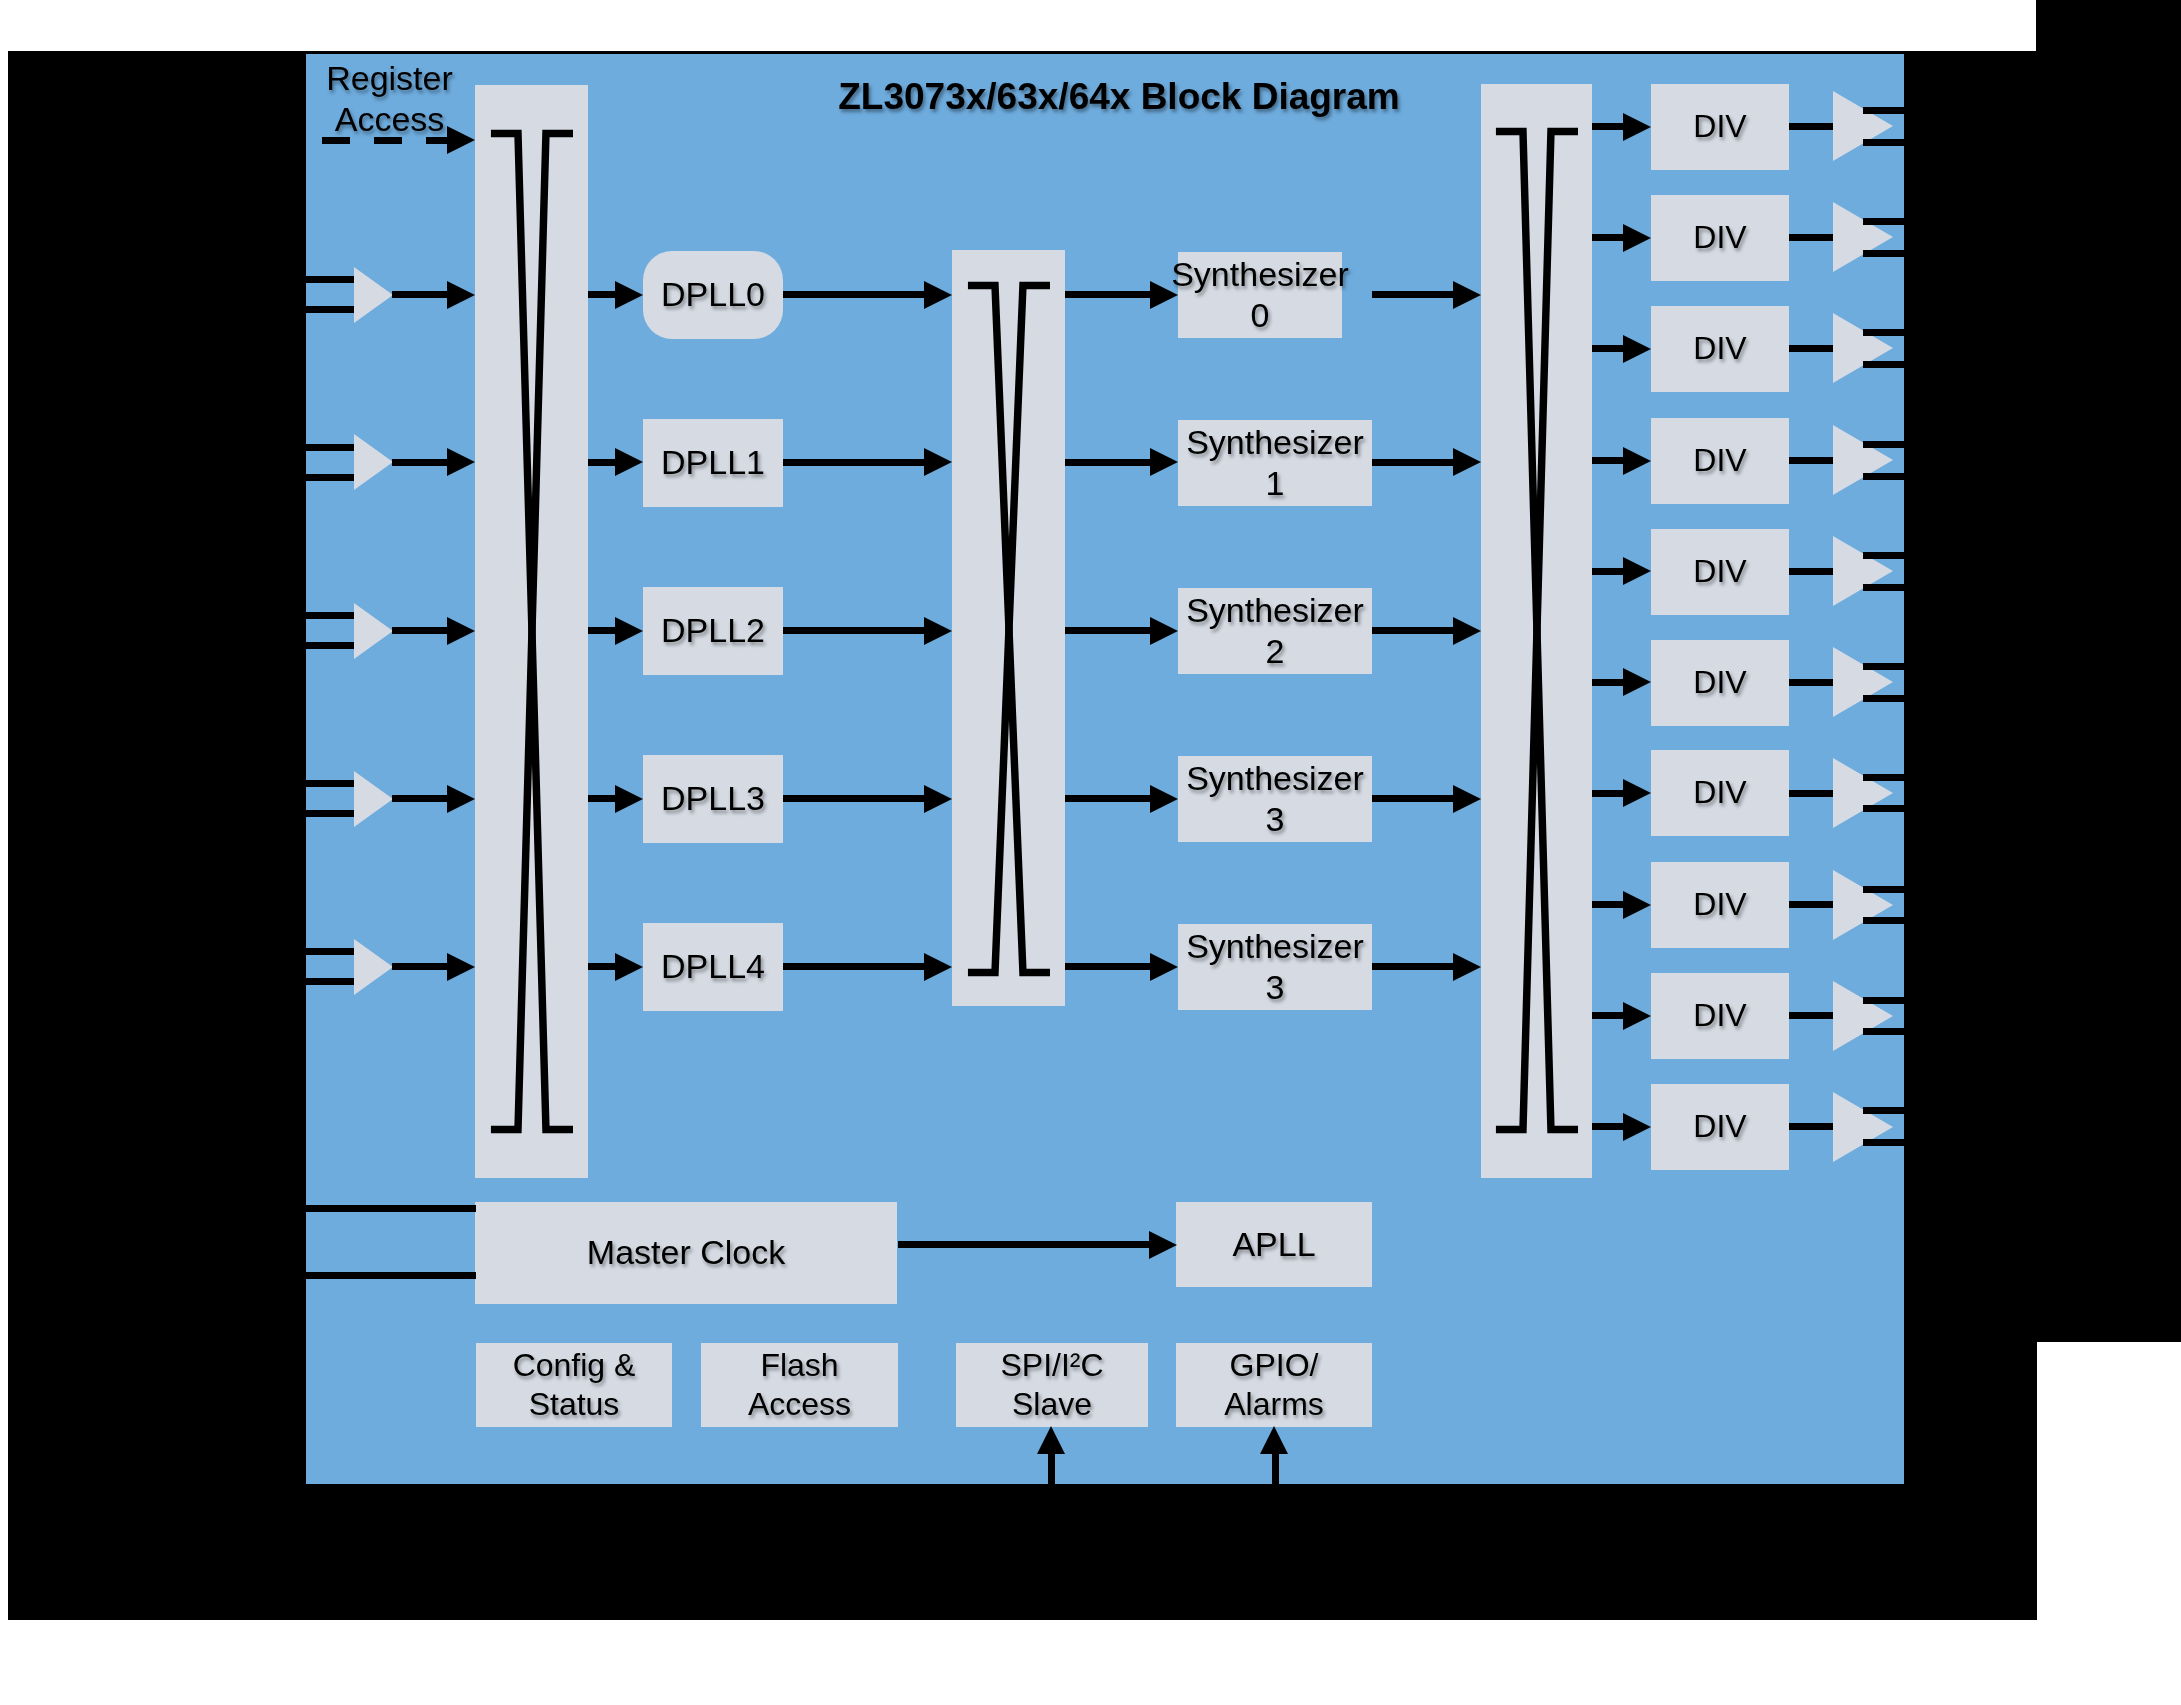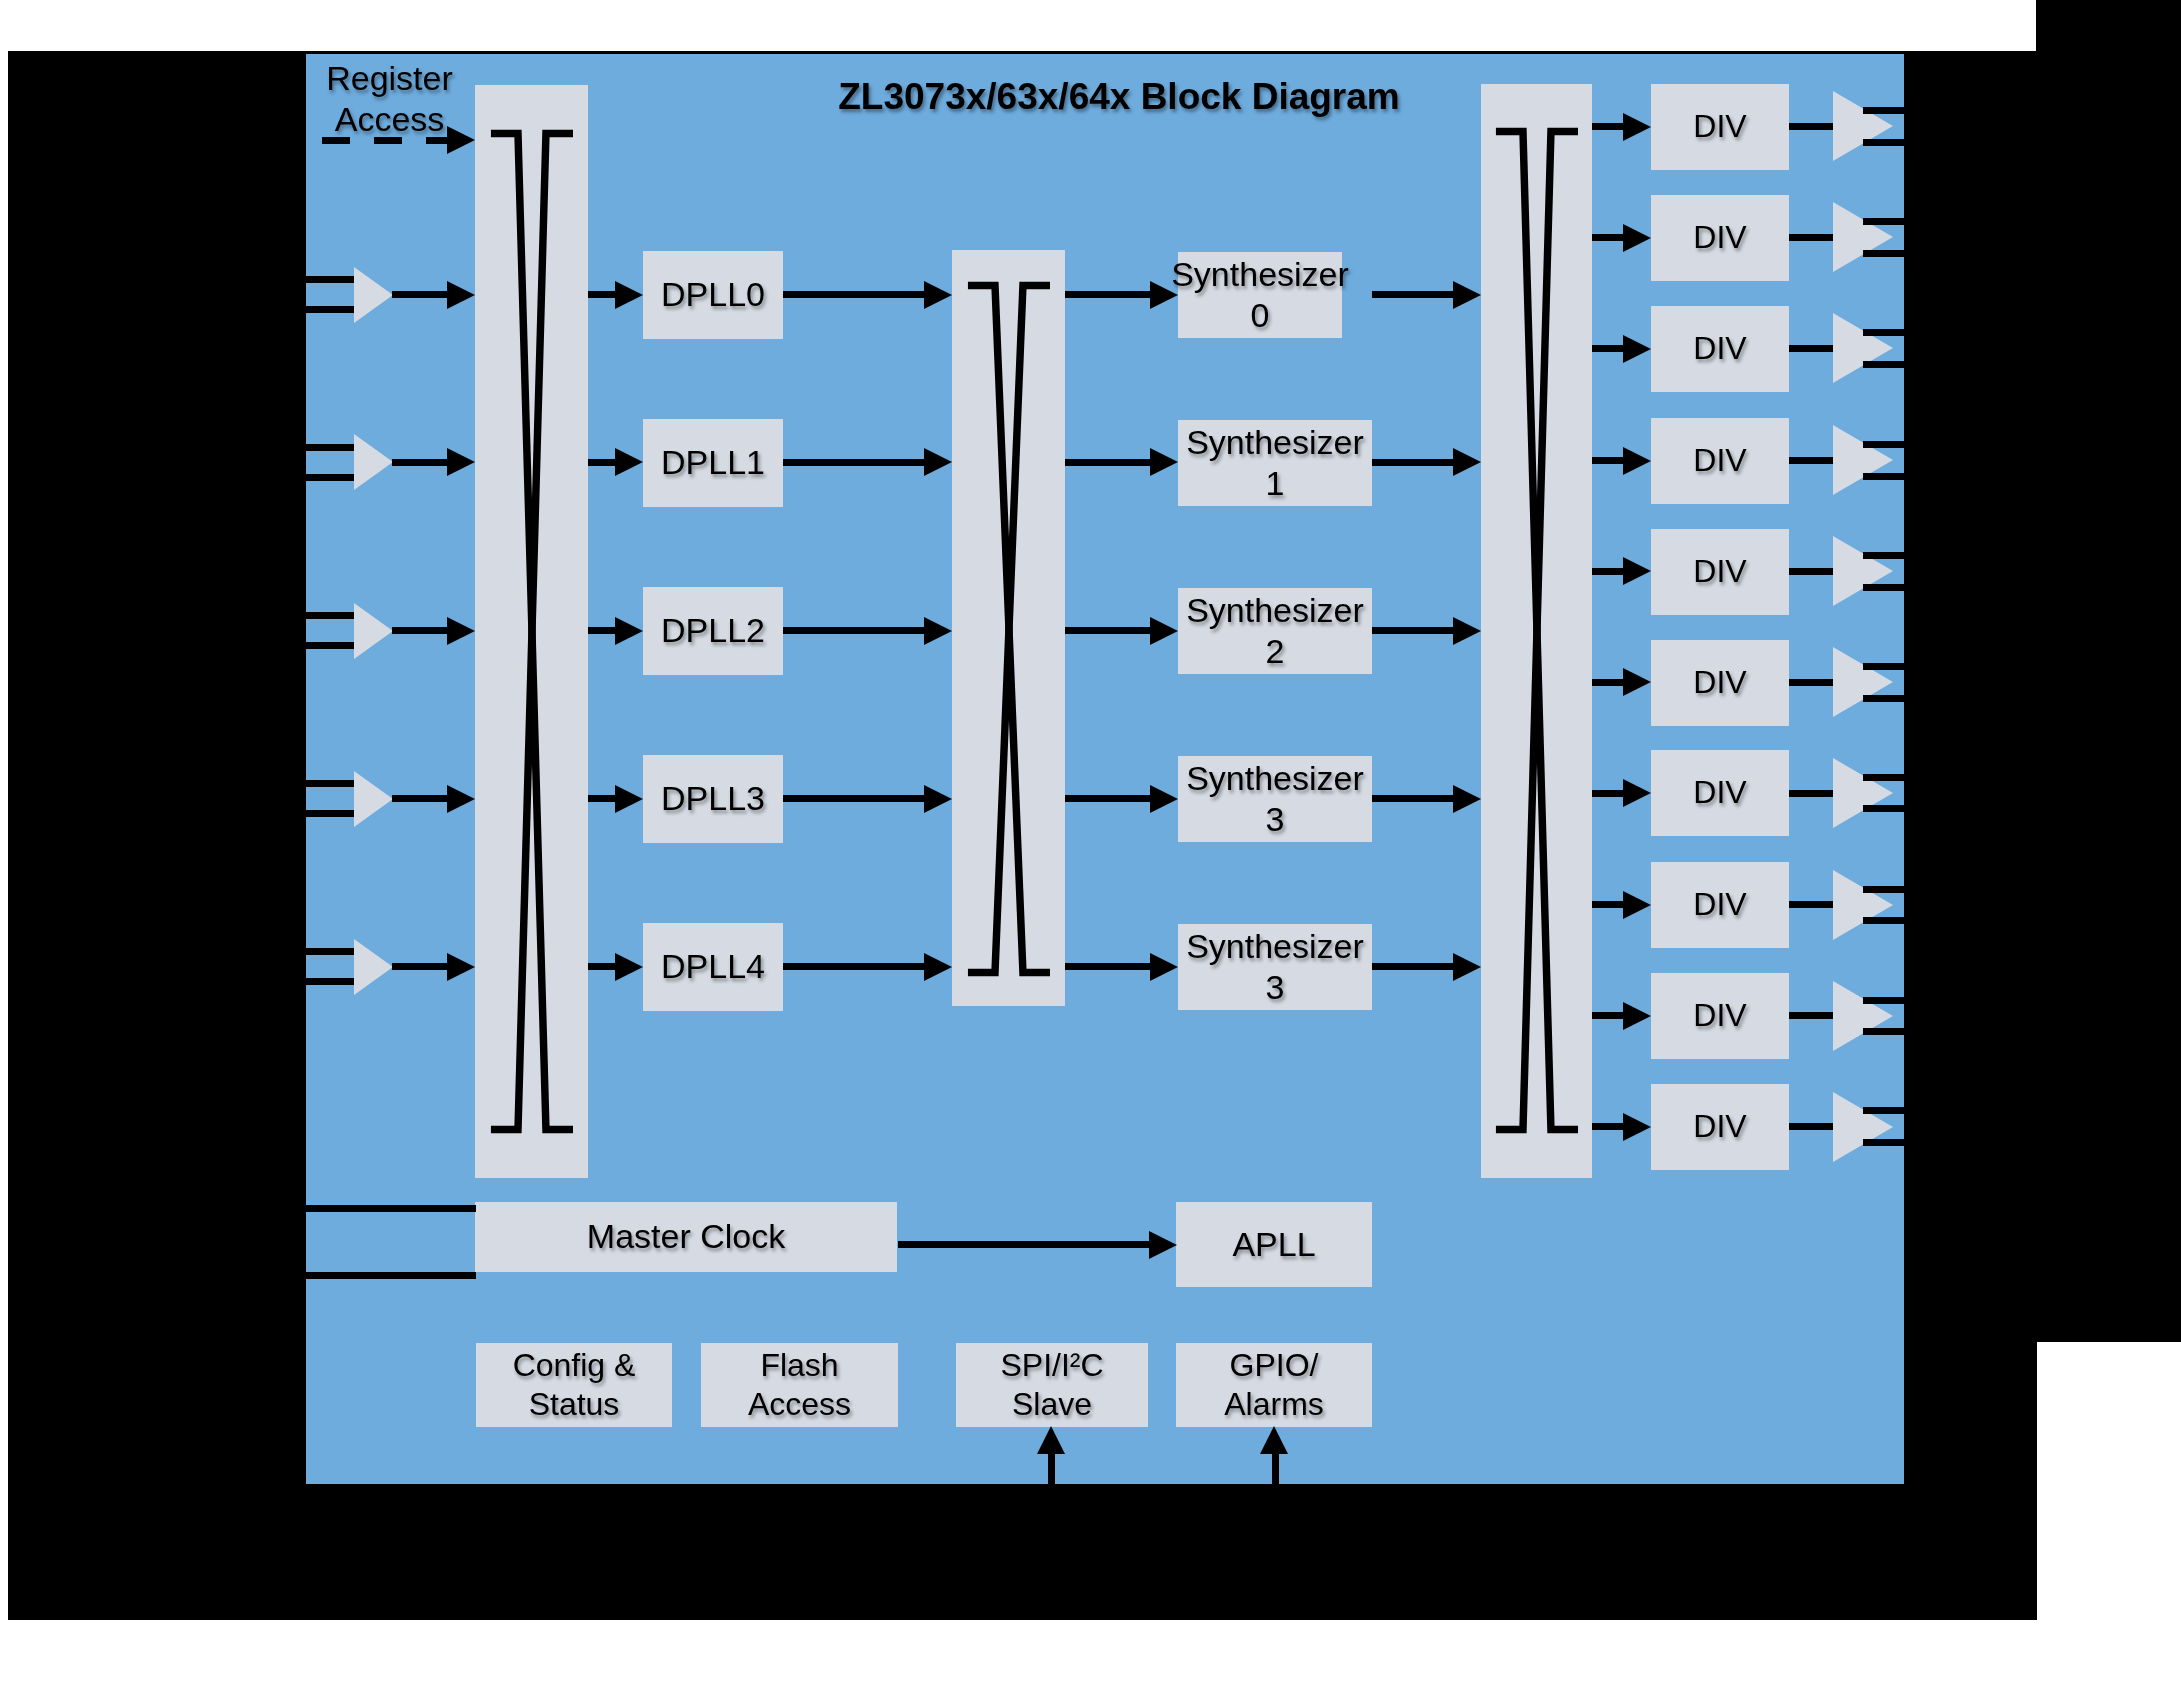--- a/index.html
+++ b/index.html
@@ -58,21 +58,21 @@
   <div class="title">ZL3073x/63x/64x Block Diagram</div>
 
   <div class="reg-access">
     <div>Register</div>
     <div>Access</div>
   </div>
 
   <div class="dash" style="left:322px;top:137px;width:129px;"></div>
   <div class="ah-right" style="left:447px;top:126px;"></div>
 
-  <div class="box" style="left:475px;top:1202px;width:422px;height:70px;">
+  <div class="box" style="left:475px;top:1202px;width:422px;height:102px;">
     <span>Master Clock</span>
   </div>
   <div class="box" style="left:1176px;top:1202px;width:196px;height:85px;">
     <span>APLL</span>
   </div>
   <div class="box small" style="left:476px;top:1343px;width:196px;height:84px;">
     <span>Config &amp;</span>
     <span>Status</span>
   </div>
   <div class="box small" style="left:701px;top:1343px;width:197px;height:84px;">
@@ -116,21 +116,21 @@
         <polyline points="104,51 75,51 45,1121 16,1121" fill="none" stroke="#000000" stroke-width="8"></polyline>
       </svg>
     </div>
     <div class="line" style="left: 306px; top: 276px; width: 50px;"></div>
     <div class="line" style="left: 306px; top: 306px; width: 50px;"></div>
     <div class="tri-in" style="left: 354px; top: 267px;"></div>
     <div class="line" style="left: 392px; top: 291px; width: 62px;"></div>
     <div class="ah-right" style="left: 447px; top: 281px;"></div>
     <div class="line" style="left: 588px; top: 291px; width: 33px;"></div>
     <div class="ah-right" style="left: 615px; top: 281px;"></div>
-    <div class="box" style="left: 643px; top: 251px; width: 140px; height: 88px;">
+    <div class="box" style="left: 643px; top: 251px; width: 140px; height: 88px; border-radius: 29px;">
       <span>DPLL0</span>
     </div>
     <div class="line" style="left: 783px; top: 291px; width: 146px;"></div>
     <div class="ah-right" style="left: 924px; top: 281px;"></div>
     <div class="line" style="left: 1065px; top: 291px; width: 91px;"></div>
     <div class="ah-right" style="left: 1150px; top: 281px;"></div>
     <div class="box" style="left: 1178px; top: 252px; width: 164px; height: 86px;">
       <span>Synthesizer 0</span>
     </div>
     <div class="line" style="left: 1372px; top: 291px; width: 87px;"></div>

